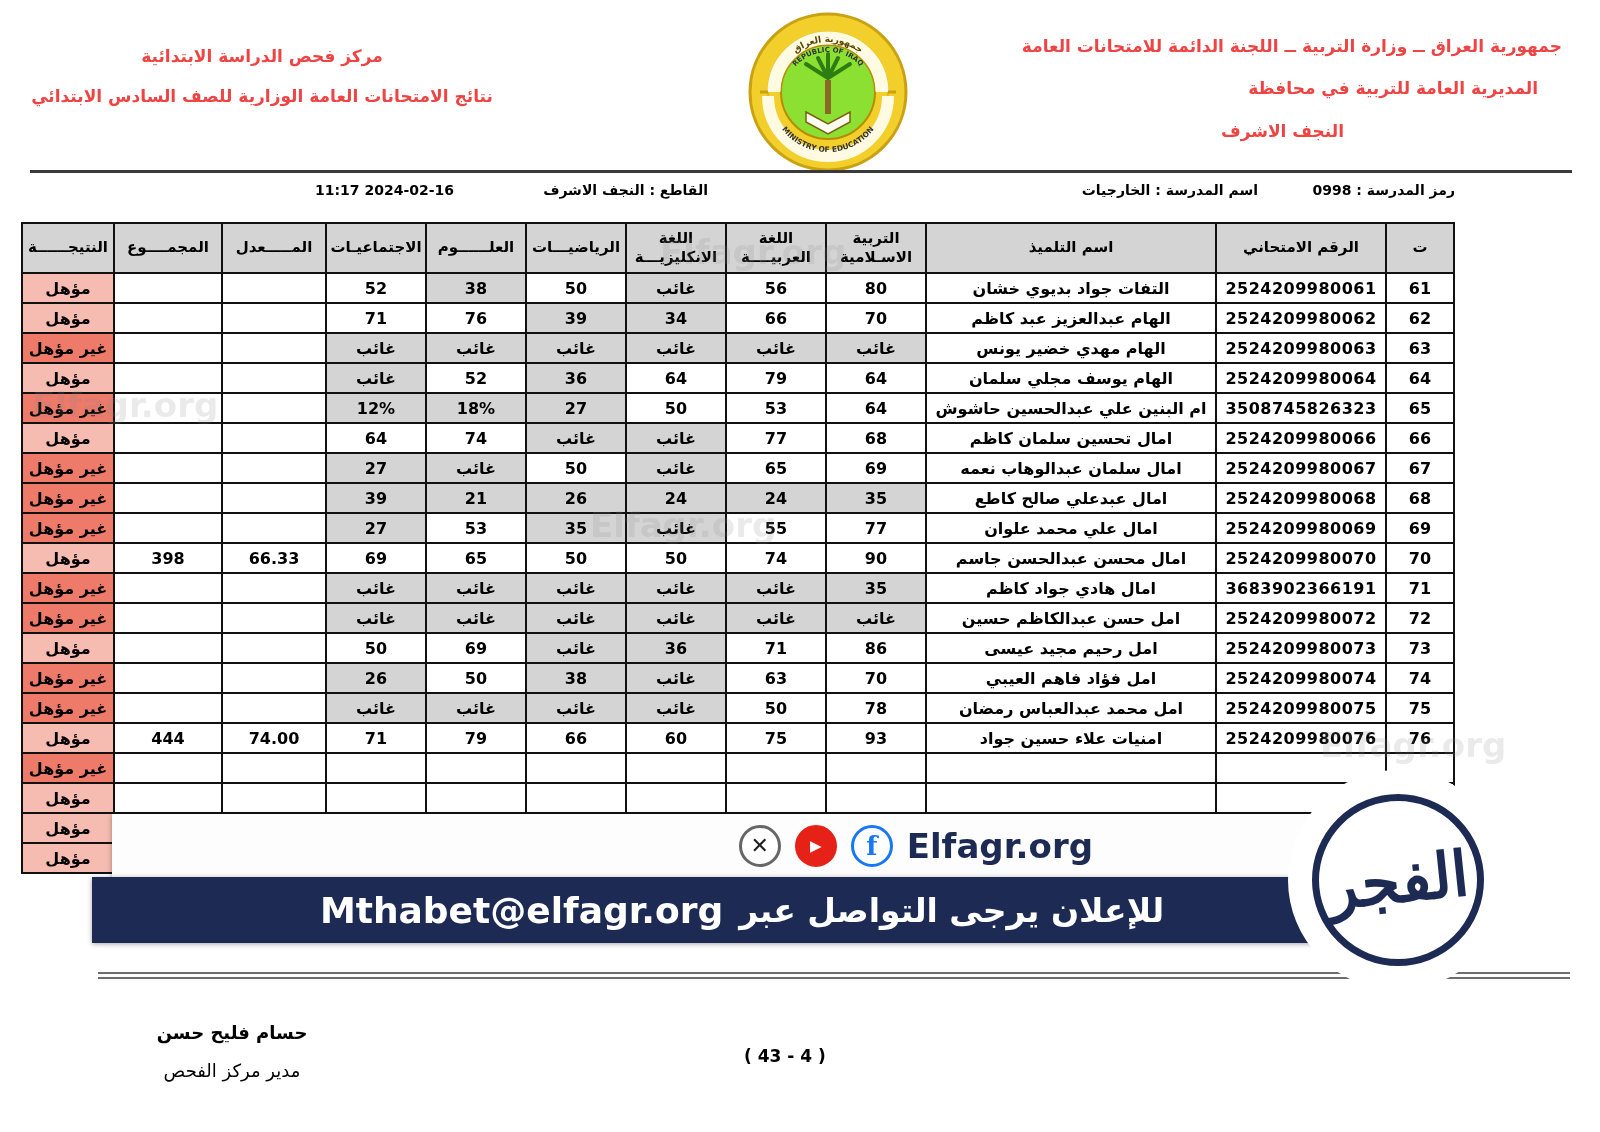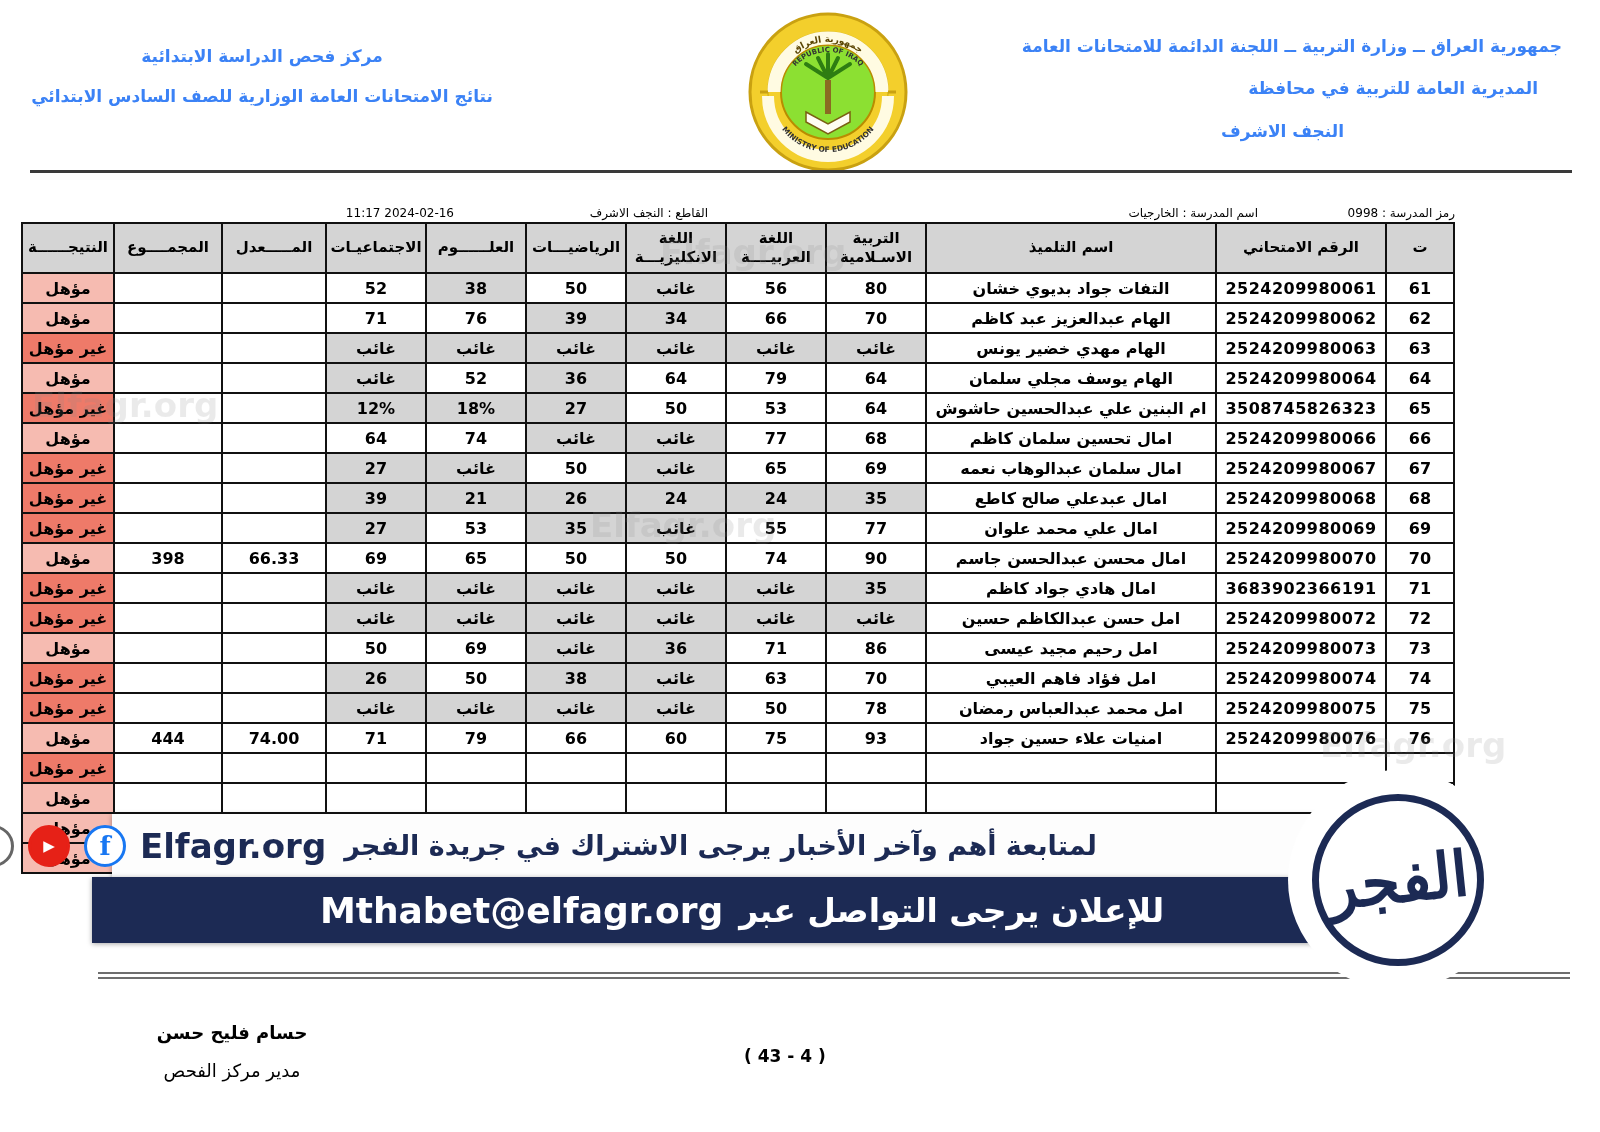--- a/index.html
+++ b/index.html
@@ -1,33 +1,33 @@
 <!DOCTYPE html>
 <html dir="rtl" lang="ar" style="--qualified-bg: #f6bbb1; --not-qualified-bg: #ee7a69; --cell-gray: #d4d4d4; --banner-navy: #1c2a54;"><head>
 <meta charset="utf-8">
 <style>
   * { box-sizing: border-box; margin: 0; padding: 0; }
   html, body { background: #ffffff; }
   body { font-family: "DejaVu Sans", sans-serif; }
   .page { position: relative; width: 1600px; height: 1132px; background: #fff; overflow: hidden; }
 
   
-  .hdr-line { position: absolute; font-weight: bold; font-size: 17px; color: #3b82f6; white-space: nowrap; }
+  .hdr-line { position: absolute; font-weight: bold; font-size: 17px; color: #ef4444; white-space: nowrap; }
   .hdr-r1 { top: 36px;  right: 38px; }
   .hdr-r2 { top: 78px;  right: 62px; }
   .hdr-r3 { top: 121px; right: 256px; margin-left: 40px; }
   .hdr-l1 { top: 46px;  left: 262px; transform: translateX(-50%); }
   .hdr-l2 { top: 86px;  left: 262px; transform: translateX(-50%); }
   .hdr-l3 { top: 122px; left: 256px; transform: translateX(-50%); }
   .seal { position: absolute; top: 12px; left: 748px; width: 160px; height: 160px; }
 
   .top-rule { position: absolute; top: 170px; left: 30px; width: 1542px; height: 0; border-top: 3px solid #3a3a3a; }
 
   
-  .info { position: absolute; top: 182px; height: 26px; font-weight: normal; font-size: 12px; white-space: nowrap; margin-top: 24px; }
+  .info { position: absolute; top: 182px; height: 26px; font-weight: bold; font-size: 14px; white-space: nowrap; }
   .info-code { right: 145px; }
   .info-school { right: 342px; }
   .info-district { right: 892px; }
   .info-datetime { right: 1146px; direction: ltr; }
 
   
   table.results { position: absolute; top: 222px; right: 145px; width: 1432px;
     border-collapse: collapse; table-layout: fixed; direction: rtl; }
   table.results col.w-no { width: 68px; }
   table.results col.w-exam { width: 170px; }
@@ -446,21 +446,20 @@
 
   <div class="bottom-rule"></div>
 
   <span class="wm" style="top:385px; left:32px;">Elfagr.org</span>
   <span class="wm" style="top:505px; left:590px;">Elfagr.org</span>
   <span class="wm" style="top:232px; left:660px;">Elfagr.org</span>
   <span class="wm" style="top:725px; left:1320px;">Elfagr.org</span>
 
   <div class="banner">
     <div class="band-white">
-      <span class="ar">لمتابعة أهم وآخر الأخبار يرجى الاشتراك في جريدة الفجر</span>
       <span class="site">Elfagr.org</span>
       <span class="sicon fb">f</span>
       <span class="sicon yt">▶</span>
       <span class="sicon xx">✕</span>
 
     </div>
     <div class="band-navy">
       <span class="ar">للإعلان يرجى التواصل عبر</span>
       <span class="email">Mthabet@elfagr.org</span>
     </div>

